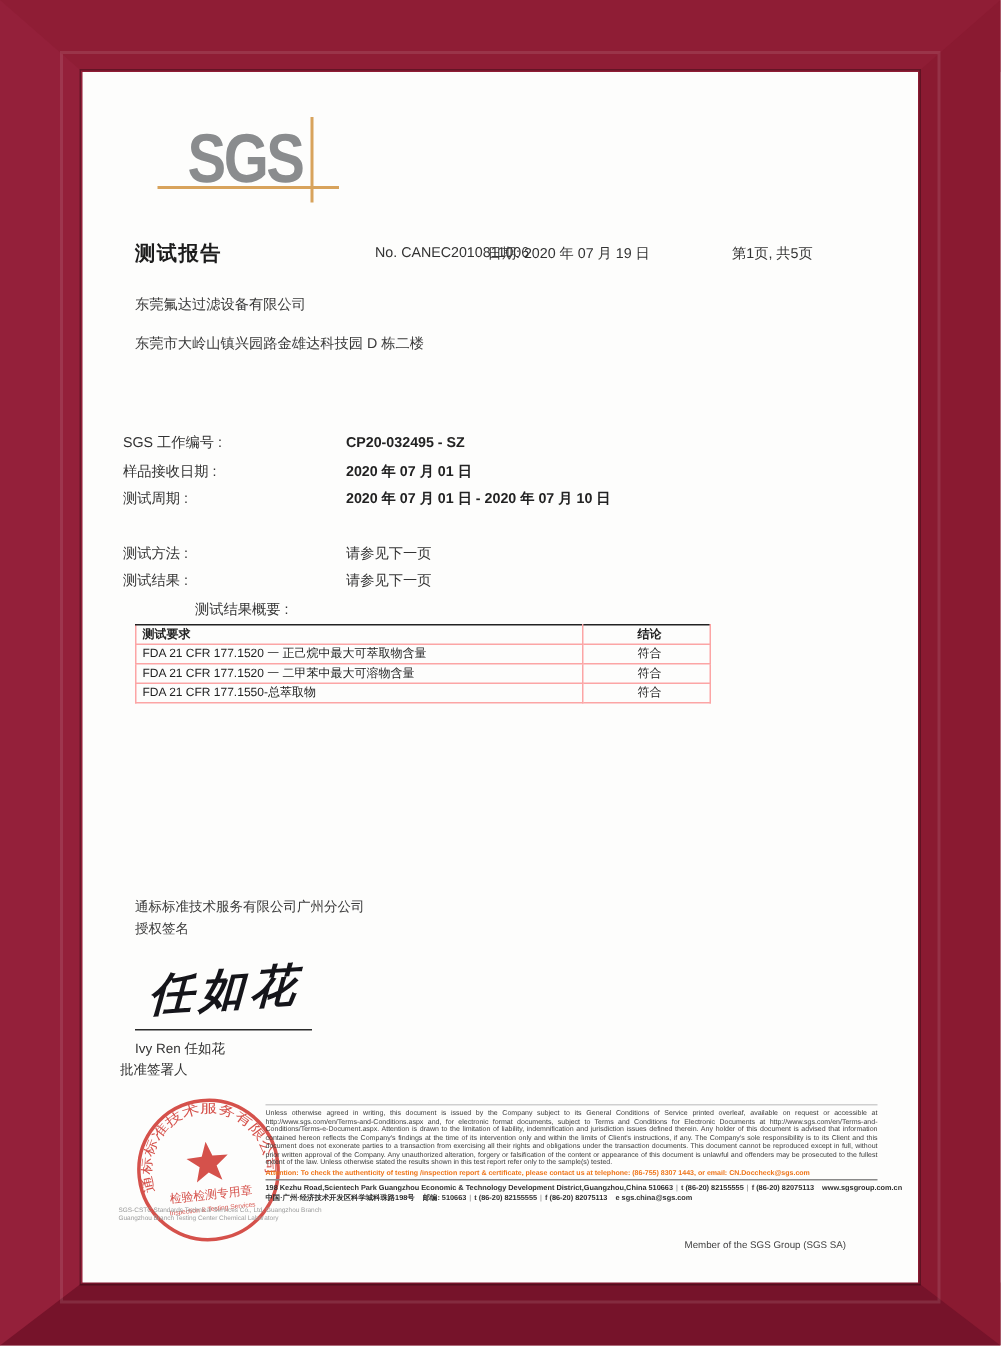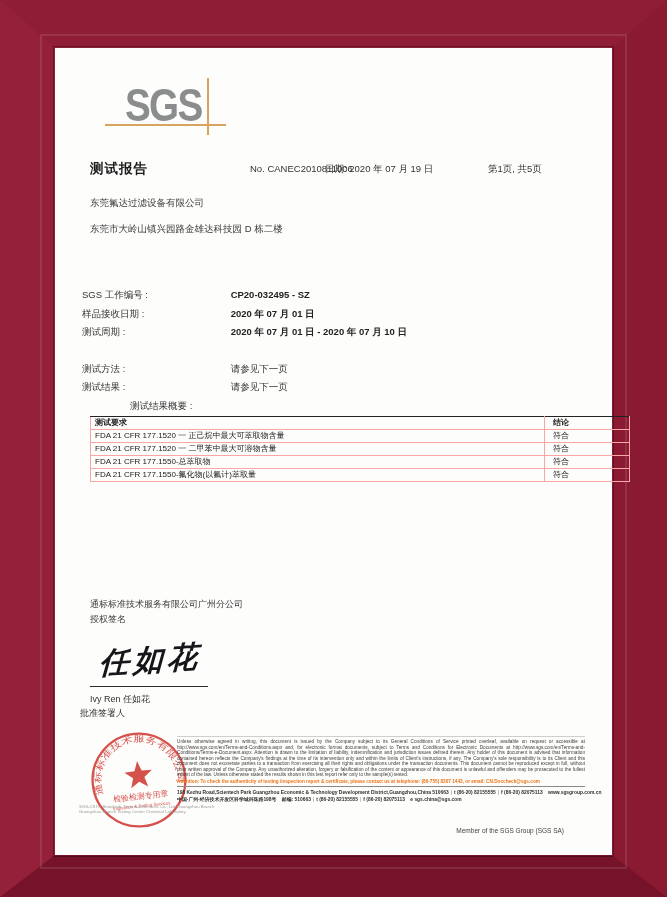--- a/index.html
+++ b/index.html
@@ -36,26 +36,26 @@
   
   .sample{left:35px;top:212px;font-size:9.5px;color:#333;white-space:nowrap;}
   .sample b{font-weight:bold;color:#222;}
   
   .field{left:27px;font-size:9.5px;color:#333;white-space:nowrap;}
   .field .lab{display:inline-block;width:146px;}
   .field .val.b{font-weight:bold;color:#222;}
   .f0{top:241px}.f1{top:260px}.f2{top:278px}.f3{top:296px}.f4{top:315px}.f5{top:333px}
   .summary-label{left:35px;top:352px;font-size:9.5px;color:#333;margin-left:40px;}
   
-  .rtable{left:35px;top:368px;width:540px;border-collapse:collapse;
+  .rtable{left:35px;top:368px;width:384px;border-collapse:collapse;
     font-size:8px;color:#222;}
   .rtable th,.rtable td{border:1px solid #fca5a5;padding:1px 4px;text-align:left;
     font-weight:normal;height:10px;line-height:1.15;}
   .rtable th{font-weight:bold;border-top:1.5px solid #222;}
-  .rtable .c2{width:72px;padding-left:8px;}
+  .rtable .c2{width:72px;padding-left:8px;text-align:center;}
   
   .issuer{left:35px;top:550px;font-size:9px;color:#3a3a3a;}
   .sign-label{left:35px;top:565px;font-size:9px;color:#3a3a3a;}
   .signature{left:44px;top:592px;font-size:30px;font-weight:bold;color:#15151a;
     transform:rotate(-4deg) skewX(-6deg);font-style:italic;letter-spacing:4px;}
   .sig-line{left:35px;top:638px;width:118px;height:1px;background:#2a2a2a;}
   .signer{left:35px;top:645px;font-size:9px;color:#333;}
   .signer-role{left:25px;top:659px;font-size:9px;color:#333;}
   
   .stamp{left:26px;top:674px;width:116px;height:116px;opacity:.88;
@@ -129,24 +129,20 @@
         <td class="c2">符合</td>
       </tr>
       <tr>
         <td>FDA 21 CFR 177.1520 一 二甲苯中最大可溶物含量</td>
         <td class="c2">符合</td>
       </tr>
       <tr>
         <td>FDA 21 CFR 177.1550-总萃取物</td>
         <td class="c2">符合</td>
       </tr>
-      <tr>
-        <td>FDA 21 CFR 177.1550-氟化物(以氟计)萃取量</td>
-        <td class="c2">符合</td>
-      </tr>
     </tbody>
   </table>
 
   <div class="abs issuer">通标标准技术服务有限公司广州分公司</div>
   <div class="abs sign-label">授权签名</div>
   <div class="abs signature">任如花</div>
   <div class="abs sig-line"></div>
   <div class="abs signer">Ivy Ren 任如花</div>
   <div class="abs signer-role">批准签署人</div>
 

